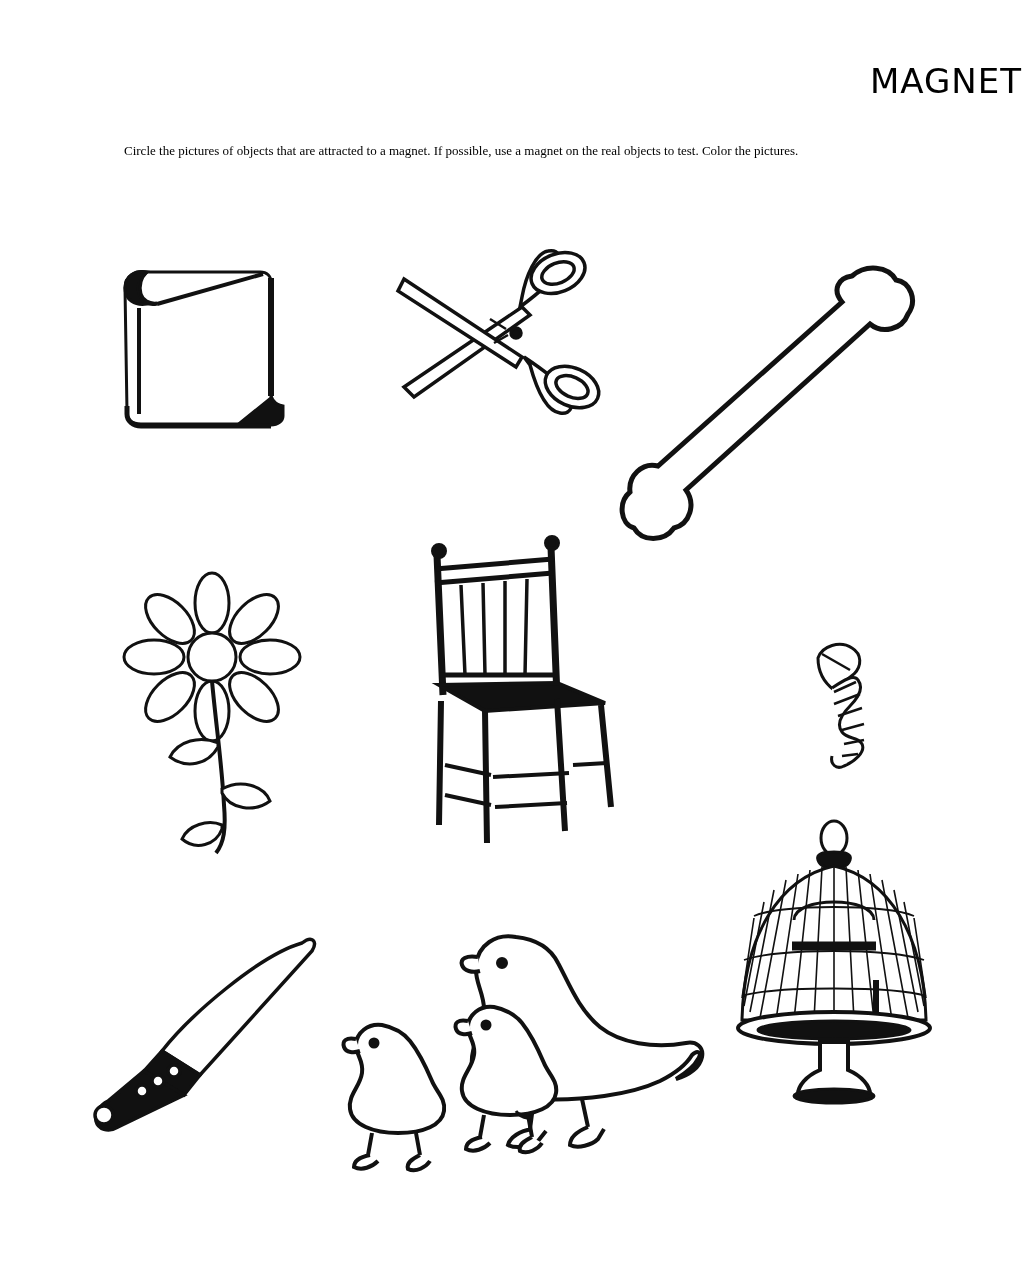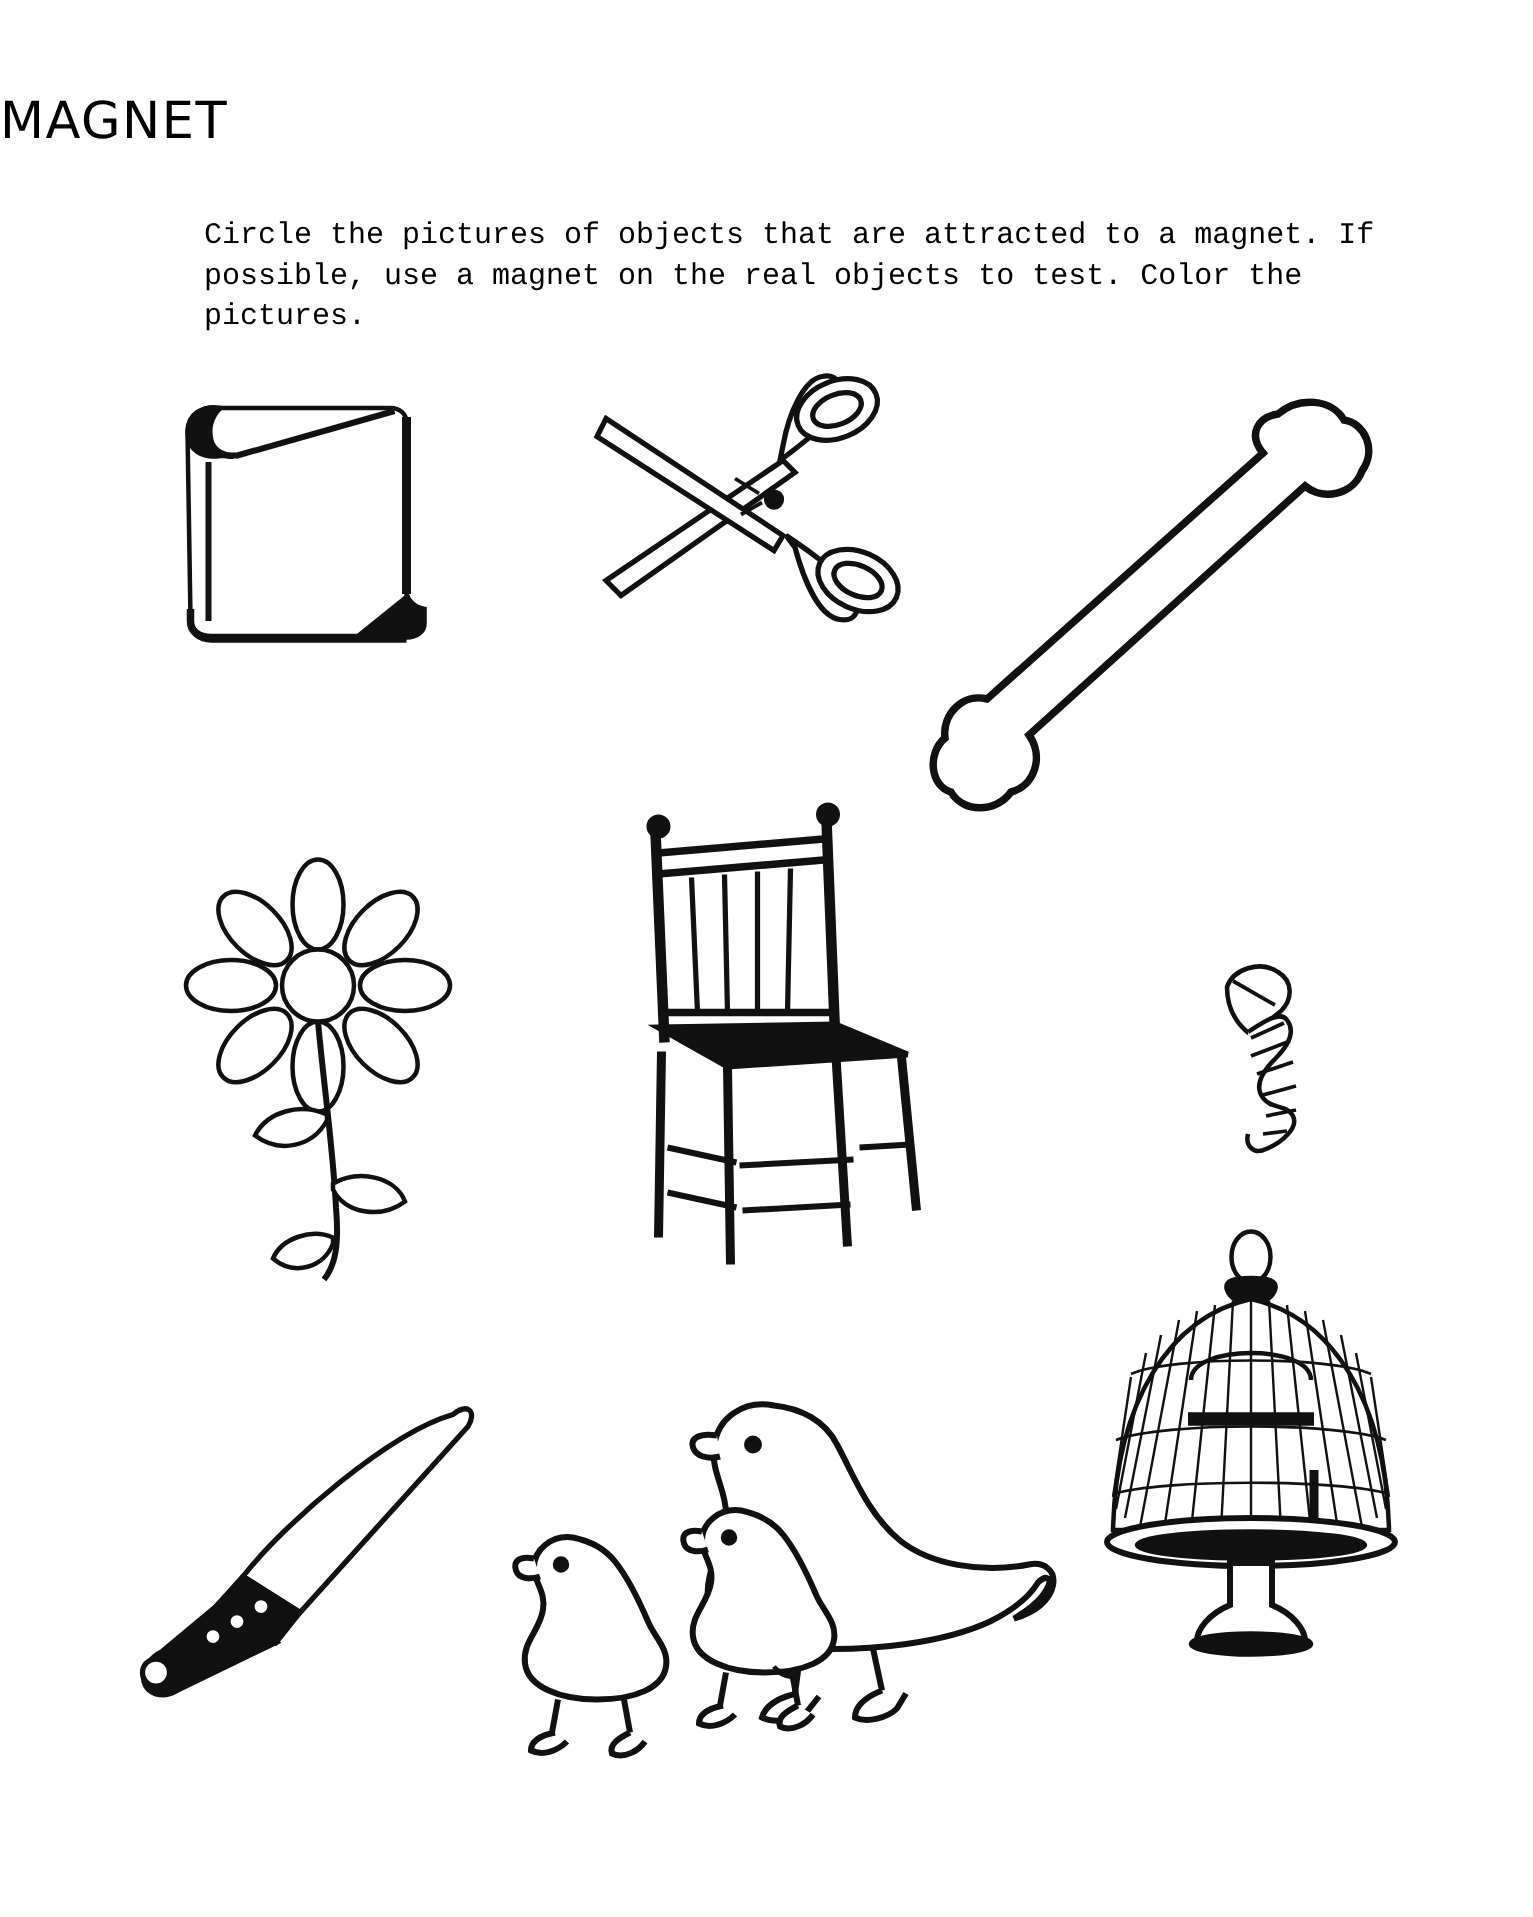--- a/index.html
+++ b/index.html
@@ -18,34 +18,34 @@
   .worksheet {
     position: relative;
     width: 1022px;
     height: 1278px;
   }
   .title {
     position: absolute;
     top: 38px;
     left: 0;
     width: 1022px;
-    text-align: left;
+    text-align: right;
     font-size: 34px;
     letter-spacing: 1px;
     font-family: "DejaVu Sans", sans-serif;
     font-weight: 400;
   }
   .instructions {
     position: absolute;
     top: 124px;
-    left: 136px;
+    left: 124px;
     width: 790px;
-    font-size: 20px;
+    font-size: 13px;
     line-height: 27px;
-    font-family: Liberation Mono, monospace;
+    font-family: Liberation Serif, serif;
   }
   .credit {
     position: absolute;
     bottom: 22px;
     right: 24px;
     font-size: 21px;
     font-family: "DejaVu Serif", serif;
   }
   .fig {
     position: absolute;

